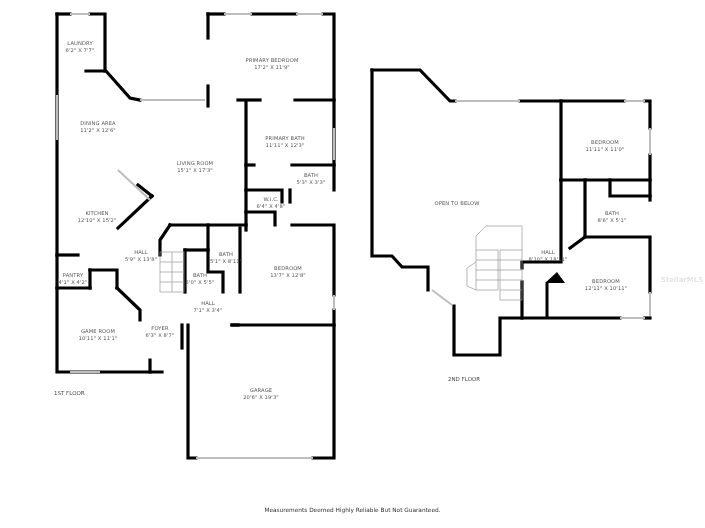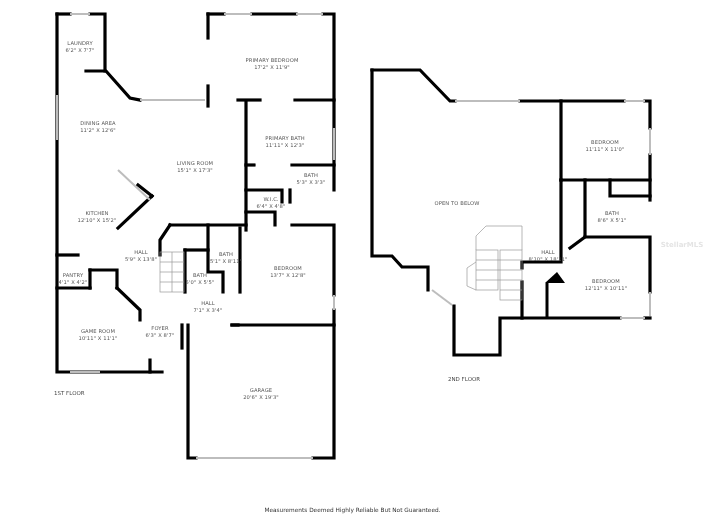--- a/index.html
+++ b/index.html
@@ -3,21 +3,21 @@
 <meta charset="utf-8">
 <style>
   html, body { margin:0; padding:0; background:#ffffff; }
   body { width:705px; height:528px; position:relative; overflow:hidden; font-family:"DejaVu Sans", sans-serif; }
   #plan { position:absolute; left:0; top:0; width:705px; height:528px; }
   .lbl { position:absolute; text-align:center; color:#555; font-size:5.2px; line-height:7px; white-space:nowrap; transform:translateX(-50%); letter-spacing:0.1px; }
   .lbl .n { display:block; }
   .lbl .d { display:block; }
   .floor { position:absolute; color:#444; font-size:5.5px; white-space:nowrap; }
   .footer { position:absolute; left:0; width:705px; top:507px; text-align:center; font-size:5.8px; color:#333; }
-  .wm { position:absolute; left:682px; top:241px; font-size:7px; color:#e4e4e4; transform:translateX(-50%); font-weight:bold; }
+  .wm { position:absolute; left:682px; top:276px; font-size:7px; color:#e4e4e4; transform:translateX(-50%); font-weight:bold; }
 </style>
 </head>
 <body>
 
 <svg id="plan" viewBox="0 0 705 528" xmlns="http://www.w3.org/2000/svg">
   <g fill="none" stroke="#000" stroke-width="3.2" stroke-linecap="square">
 
     <polyline points="57,14 57,372 150,372"></polyline>
     <polyline points="57,14 70,14"></polyline>
     <polyline points="90,14 105,14 105,71"></polyline>

